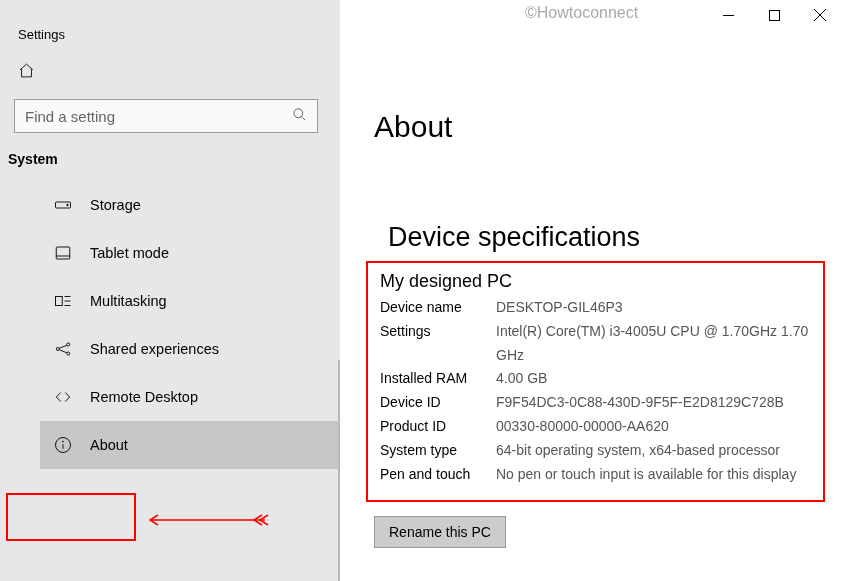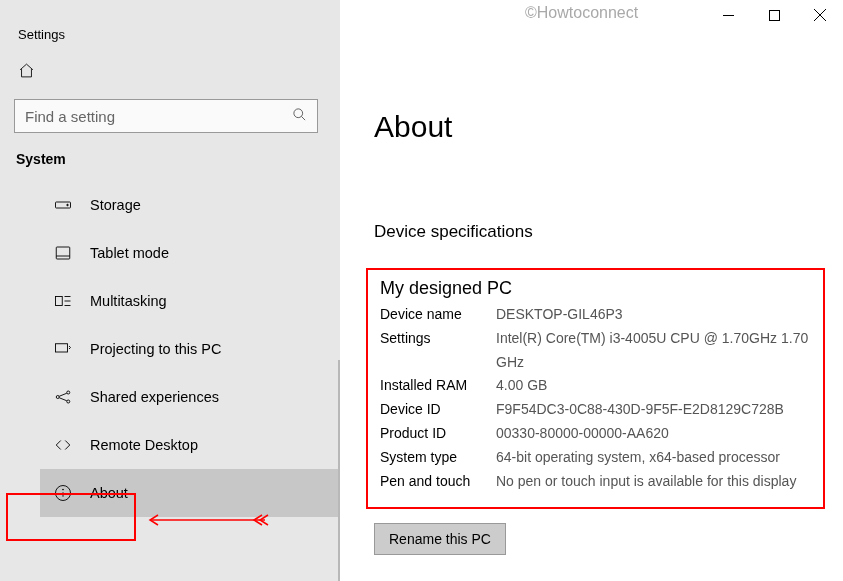--- a/index.html
+++ b/index.html
@@ -66,21 +66,21 @@
       font-style: normal;
     }
     .search-icon svg {
       width: 15px;
       height: 15px;
       stroke: #333;
       fill: none;
       stroke-width: 1.2;
     }
     .category-label {
-      padding: 0 18px 14px 16px;
+      padding: 0 18px 14px 8px;
       font-size: 14px;
       font-weight: 600;
       color: #000;
     }
     .nav-list {
       display: flex;
       flex-direction: column;
       padding-left: 36px;
     }
     .nav-item {
@@ -162,27 +162,27 @@
       color: #a9a9a9;
       margin-left: 35px;
     }
     .page-title {
       font-size: 30px;
       font-weight: 400;
       color: #000;
       padding: 78px 0 0 34px;
     }
     .section-heading {
-      font-size: 17px;
+      font-size: 27px;
       font-weight: 400;
       color: #000;
-      padding: 78px 0 0 34px;
+      padding: 78px 0 0 48px;
     }
     .spec-box {
-      margin: 26px 18px 0 26px;
+      margin: 8px 18px 0 26px;
       border: 2px solid #f00;
       padding: 8px 12px 14px 12px;
     }
     .pc-name {
       font-size: 18px;
       font-weight: 400;
       color: #000;
       margin-bottom: 4px;
     }
     .spec-row {
@@ -283,29 +283,20 @@
         <svg viewBox="0 0 24 24">
             <rect x="2" y="6" width="9" height="12"></rect>
             <line x1="14" y1="6" x2="22" y2="6"></line>
             <line x1="14" y1="12" x2="22" y2="12"></line>
             <line x1="14" y1="18" x2="22" y2="18"></line>
           </svg>
       </span>
       <span>Multitasking</span>
     </div>
 
-    <div class="nav-item">
-      <span class="nav-icon">
-        <svg viewBox="0 0 24 24">
-            <rect x="2" y="5" width="16" height="11"></rect>
-            <polyline points="20,8 22,10 20,12"></polyline>
-          </svg>
-      </span>
-      <span>Projecting to this PC</span>
-    </div>
 
     <div class="nav-item">
       <span class="nav-icon">
         <svg viewBox="0 0 24 24">
             <circle cx="5" cy="12" r="2"></circle>
             <circle cx="19" cy="6" r="2"></circle>
             <circle cx="19" cy="18" r="2"></circle>
             <line x1="7" y1="11" x2="17" y2="7"></line>
             <line x1="7" y1="13" x2="17" y2="17"></line>
           </svg>

